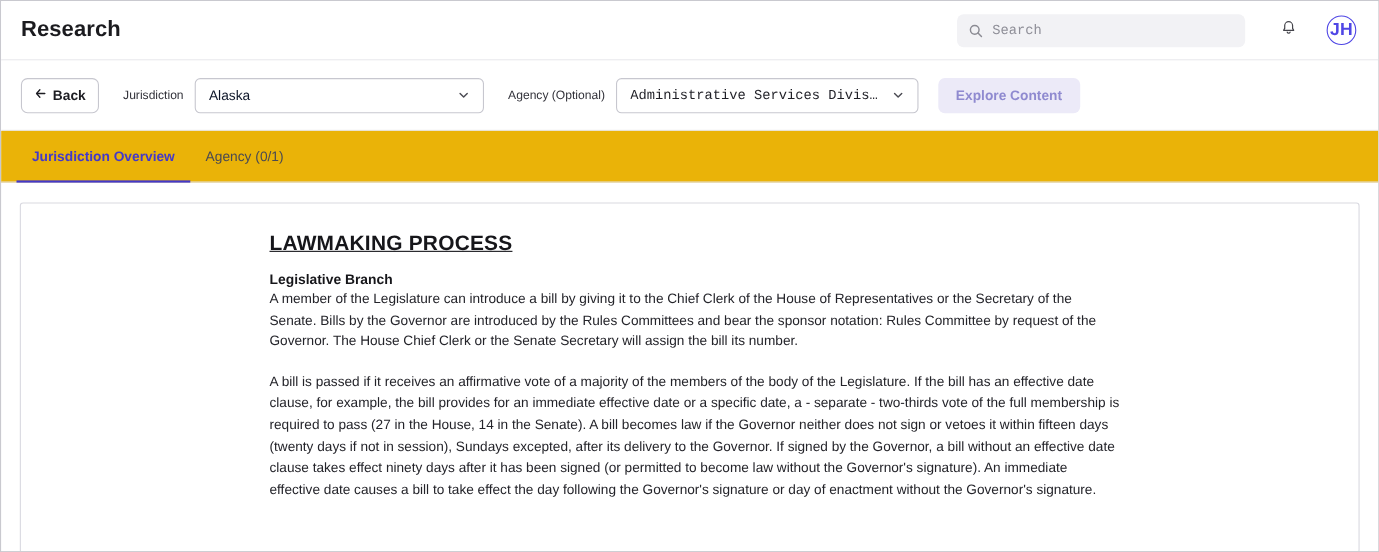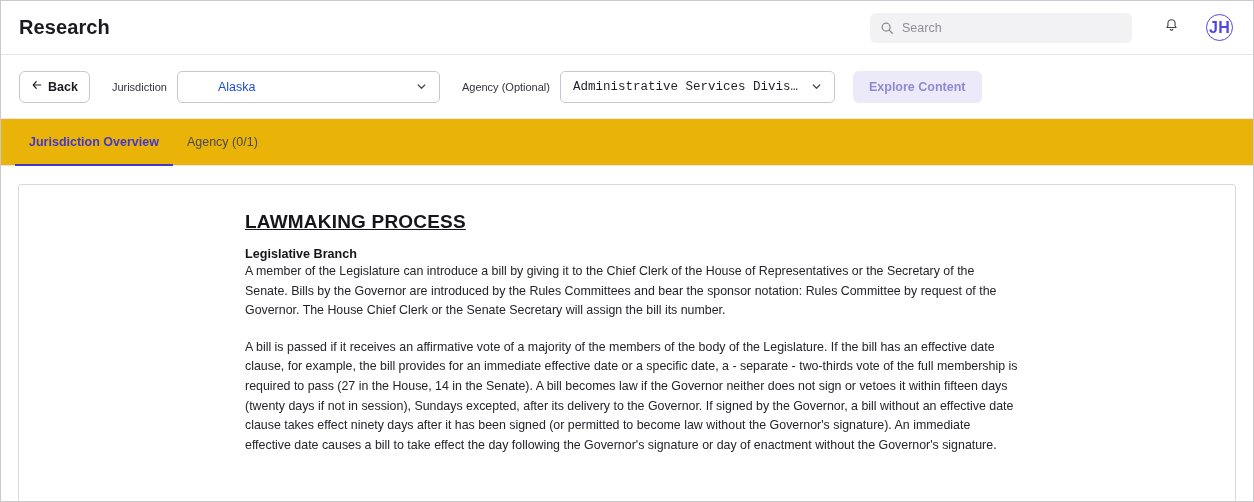--- a/index.html
+++ b/index.html
@@ -55,21 +55,21 @@
     width: 14px;
     height: 14px;
     margin-right: 8px;
     flex: none;
     color: #8b8b93;
   }
   .search-input {
     border: none;
     outline: none;
     background: transparent;
-    font-family: Liberation Sans, sans-serif;
+    font-family: Liberation Mono, monospace;
     font-size: 12.5px;
     color: #3a3a40;
     width: 100%;
     padding: 0;
   }
   .search-input::placeholder { color: #8f8f98; }
 
   .bell-btn {
     width: 26px; height: 26px;
     display: flex; align-items: center; justify-content: center;
@@ -138,21 +138,21 @@
     position: relative;
   }
   .select .value { flex: 1 1 auto; white-space: nowrap; overflow: hidden; text-overflow: ellipsis; }
   .select .caret {
     width: 14px; height: 14px;
     margin-left: 10px;
     flex: none;
     color: #4b4b53;
   }
   .select-jurisdiction { width: 263px; }
-  .select-jurisdiction .value { color: #1d4ed8; margin-left: 28px; }
+  .select-jurisdiction .value { color: #0f172a; }
   .select-agency { width: 275px; }
   .select-agency .value { color: #1f1f26; font-family: Liberation Mono, monospace; }
 
   .explore-btn {
     margin-left: 18px;
     height: 32px;
     padding: 0 16px;
     border-radius: 6px;
     border: none;
     background: #eceaf8;

